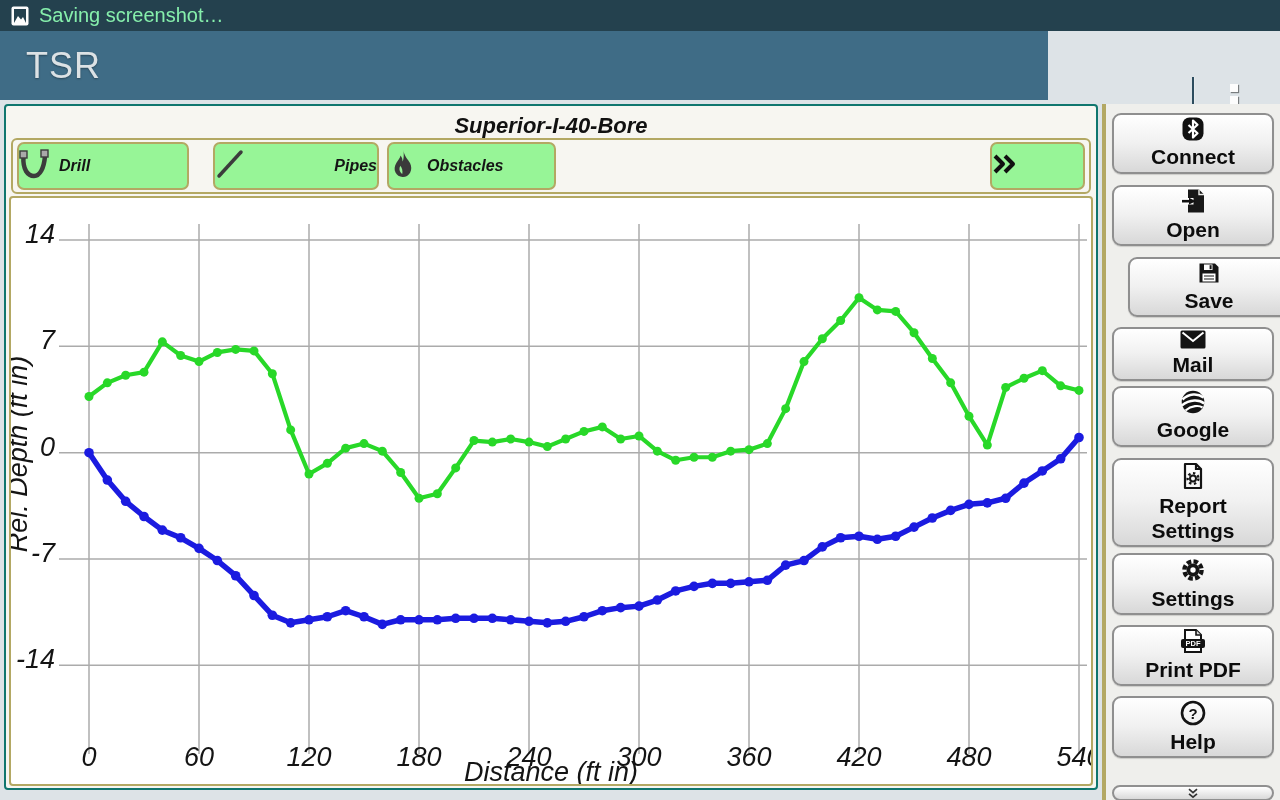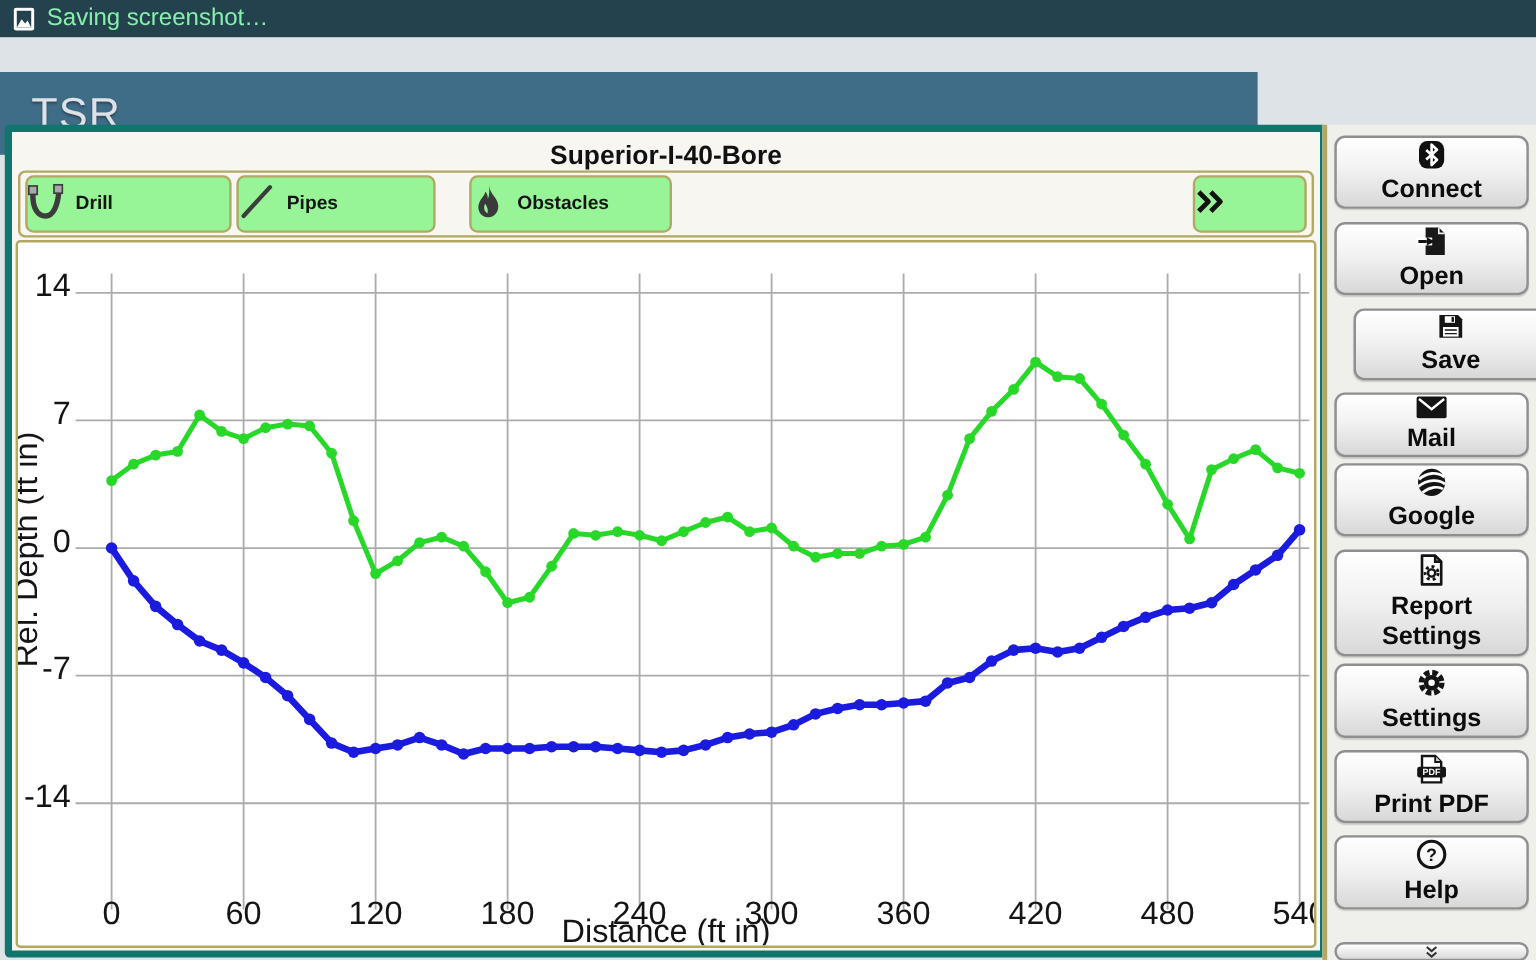--- a/index.html
+++ b/index.html
@@ -1,30 +1,30 @@
 <!DOCTYPE html>
 <html><head>
 <meta charset="utf-8">
 <style>
   html,body{margin:0;padding:0;width:1280px;height:800px;overflow:hidden;
     background:#dde3e7;font-family:"Liberation Sans",sans-serif;
     -webkit-font-smoothing:antialiased;}
   .statusbar{position:absolute;left:0;top:0;width:1280px;height:31px;background:#24414e;
     display:flex;align-items:center;color:#86efac;font-size:20px;}
   .statusbar .ic{margin:0 10px 0 11px;display:flex;align-items:center;}
-  .appbar{position:absolute;left:0;top:31px;width:1048px;height:69px;background:#3f6c86;margin-top:29px;}
+  .appbar{position:absolute;left:0;top:31px;width:1048px;height:69px;background:#3f6c86;}
   .app-title{position:absolute;left:26px;top:14px;font-size:36px;font-weight:300;
     color:#dce2e5;letter-spacing:1px;text-shadow:0 1px 2px rgba(0,0,0,.35);}
   .appbar-divider{position:absolute;left:1192px;top:46px;width:2px;height:42px;
     background:#2c4c5e;box-shadow:1px 0 0 rgba(255,255,255,.25);}
   .menu-btn{position:absolute;left:1222px;top:48px;width:24px;height:42px;
     display:flex;flex-direction:column;align-items:center;justify-content:center;gap:4px;cursor:pointer;}
   .menu-btn .sq{width:8px;height:8px;background:#fdfdfd;box-shadow:1px 1px 1px rgba(0,0,0,.45);}
   .card{position:absolute;left:4px;top:104px;width:1090px;height:682px;background:#f7f6f1;
-    border:6px solid #0f766e;border-radius:4px;}
+    border:2px solid #0f766e;border-radius:4px;font-style:italic;}
   .page-title{position:absolute;left:0;right:0;top:7px;text-align:center;
     font-size:22px;font-weight:bold;color:#111;}
   .tbar{position:absolute;left:5px;right:5px;top:32px;height:52px;
     border:2px solid #b3a863;border-radius:6px;}
   .gbtn{position:absolute;top:2px;height:44px;background:#97f597;border:2px solid #b3a863;
     border-radius:7px;display:flex;align-items:center;gap:10px;cursor:pointer;}
   .gbtn .lbl{font-size:16px;font-weight:bold;color:#151515;}
   .chart-panel{position:absolute;left:3px;right:3px;top:90px;bottom:2px;background:#fff;
     border:2px solid #b3a863;border-radius:4px;overflow:hidden;}
   .chart-panel svg{position:absolute;left:0;top:0;}
@@ -72,21 +72,21 @@
     <div class="gbtn" style="left:4px;width:168px;">
       <span>
         <svg width="30" height="32" viewBox="0 0 30 32">
           <path d="M4.5 8 C3.5 22 9 28 15 28 C21 28 25 20 26 8" stroke="#3c3c3c" stroke-width="4.5" fill="none" stroke-linecap="round"></path>
           <rect x="1" y="3" width="7" height="7" fill="#a9a9a9" stroke="#3c3c3c" stroke-width="1.4"></rect>
           <rect x="22" y="2" width="7" height="7" fill="#a9a9a9" stroke="#3c3c3c" stroke-width="1.4"></rect>
         </svg>
       </span>
       <span class="lbl">Drill</span>
     </div>
-    <div class="gbtn" style="left:180px;width:162px;">
+    <div class="gbtn" style="left:200px;width:162px;justify-content:space-between;">
       <span>
         <svg width="30" height="32" viewBox="0 0 30 32">
           <line x1="4" y1="28" x2="26" y2="4" stroke="#3c3c3c" stroke-width="3.5" stroke-linecap="round"></line>
         </svg>
       </span>
       <span class="lbl">Pipes</span>
     </div>
     <div class="gbtn" style="left:374px;width:165px;">
       <span>
         <svg width="28" height="32" viewBox="0 0 30 32">

